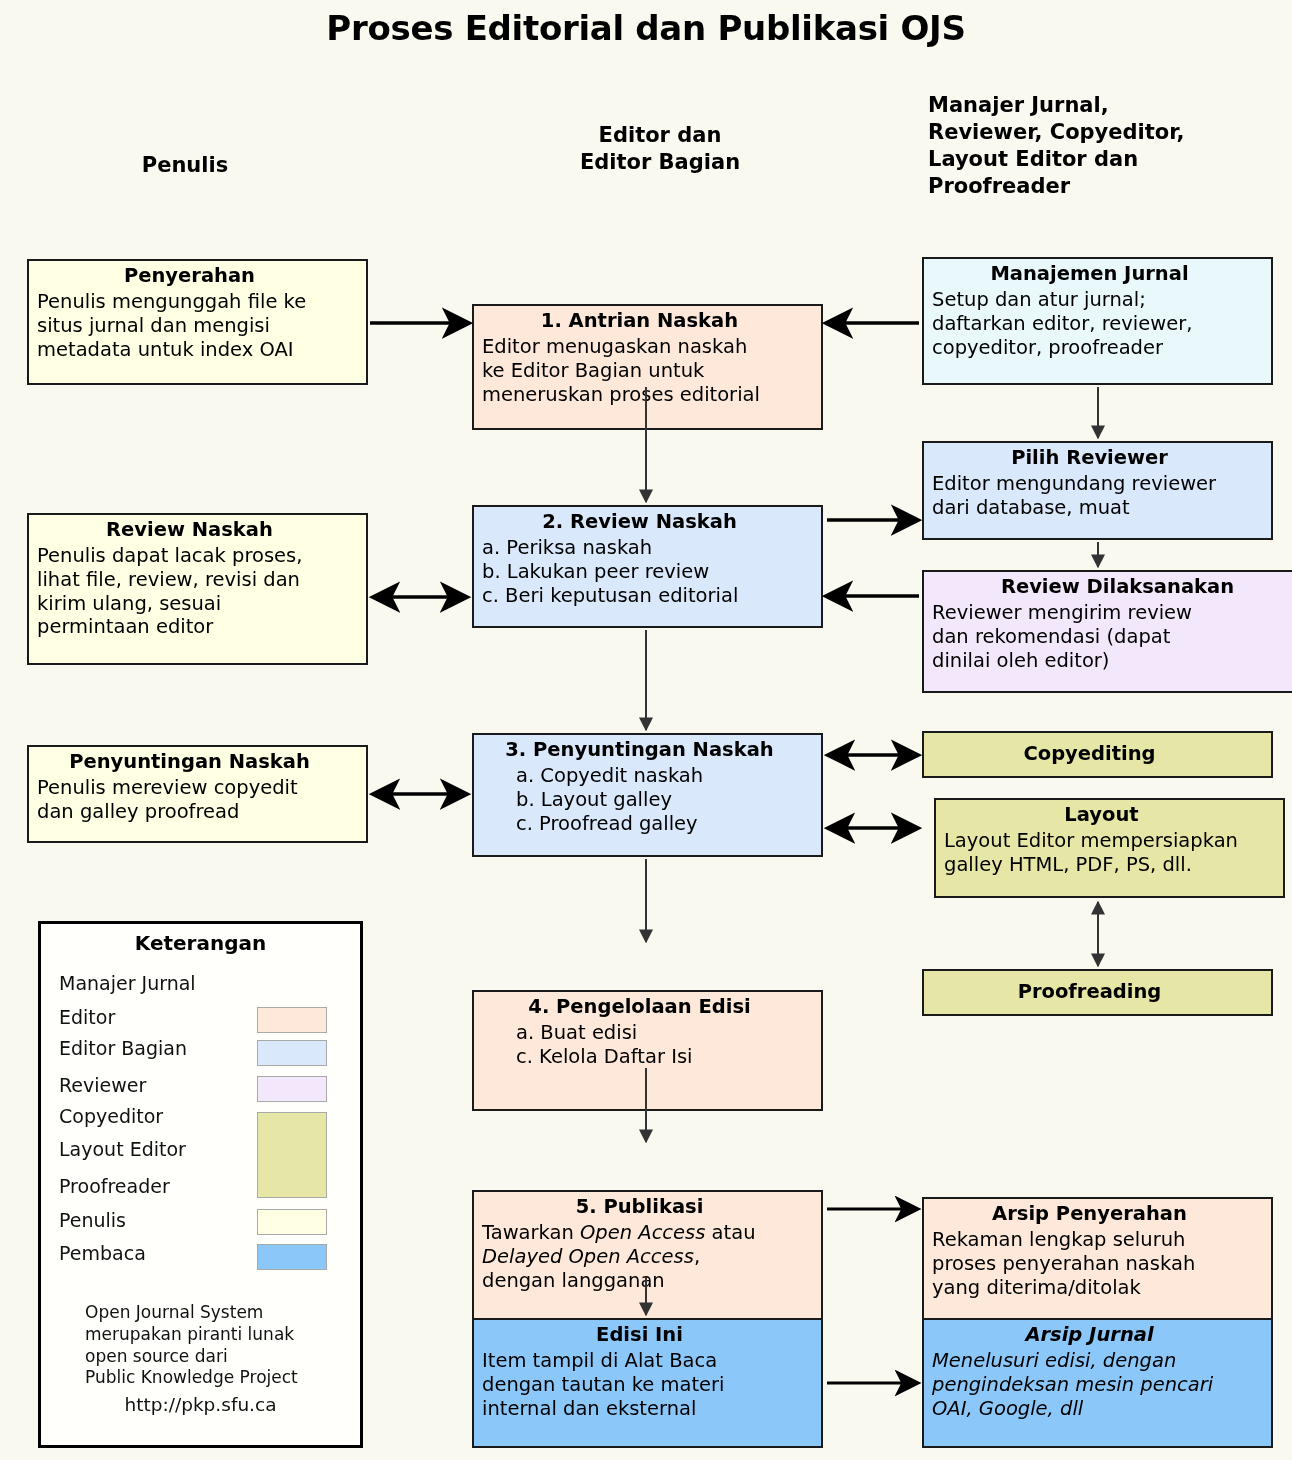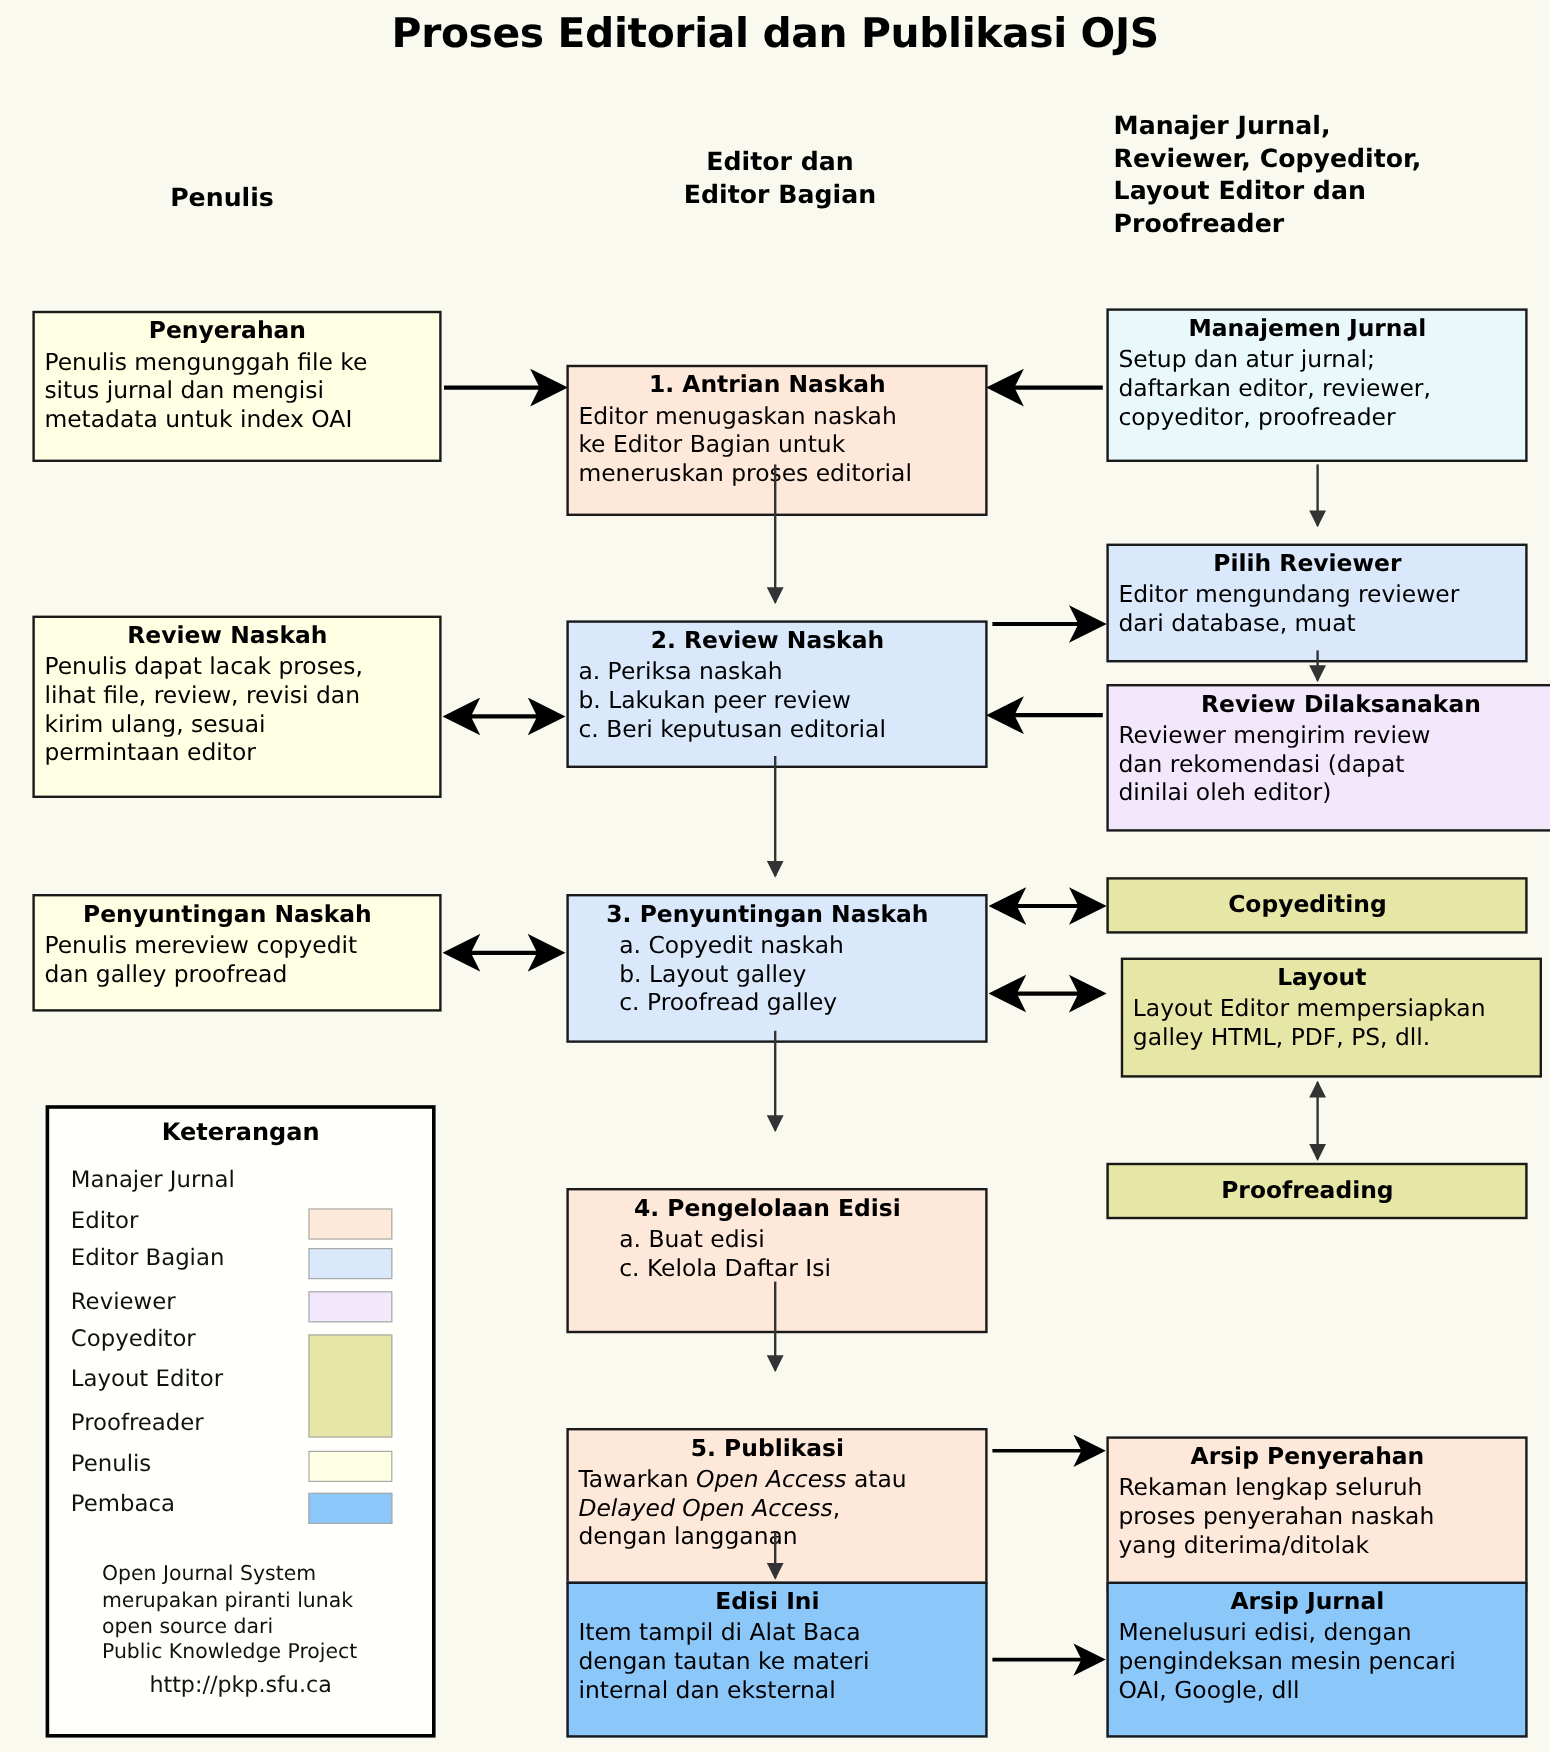--- a/index.html
+++ b/index.html
@@ -54,21 +54,21 @@
   }
   .box .bl { display: block; }
   .box.indent .bl { padding-left: 34px; }
   .box.onlytitle {
     display: flex; align-items: center; justify-content: center;
   }
   .box.onlytitle .bt { margin: 0; }
 
   .c-author  { background: #ffffe3; }
   .c-editor  { background: #fde8d9; margin-top: 45px; }
-  .c-section { background: #d9e8fa; margin-top: 12px; }
+  .c-section { background: #d9e8fa; }
   .c-reviewer{ background: #f3e8fb; }
   .c-copy    { background: #e6e6a6; }
   .c-reader  { background: #8cc7fa; }
   .c-mgr     { background: #e8f8fb; }
 
   
   .legend {
     border: 3px solid #000;
     background: #fffffc;
     padding: 0;
@@ -107,21 +107,21 @@
 </style>
 </head>
 <body>
 
 <div id="canvas">
 
   <div class="abs title">Proses Editorial dan Publikasi OJS</div>
 
   <div class="abs colhead center" style="left:60px; top:152px; width:250px;">Penulis</div>
 
-  <div class="abs colhead center" style="left:490px; top:122px; width:320px;">
+  <div class="abs colhead center" style="left:500px; top:122px; width:320px;">
     <div>Editor dan</div>
     <div>Editor Bagian</div>
   </div>
 
   <div class="abs colhead left" style="left:928px; top:92px; width:360px;">
     <div>Manajer Jurnal,</div>
     <div>Reviewer, Copyeditor,</div>
     <div>Layout Editor dan</div>
     <div>Proofreader</div>
   </div>
@@ -222,21 +222,21 @@
     <span class="bl">yang diterima/ditolak</span>
   </div>
 
   <div class="abs box c-reader" style="left:472px; top:1318px; width:351px; height:130px;">
     <span class="bt">Edisi Ini</span>
     <span class="bl">Item tampil di Alat Baca</span>
     <span class="bl">dengan tautan ke materi</span>
     <span class="bl">internal dan eksternal</span>
   </div>
 
-  <div class="abs box c-reader" style="left:922px; top:1318px; width:351px; height:130px;">
+  <div class="abs box c-reader" style="left:922px; top:1318px; width:351px; height:130px;font-style:italic;">
     <span class="bt">Arsip Jurnal</span>
     <span class="bl">Menelusuri edisi, dengan</span>
     <span class="bl">pengindeksan mesin pencari</span>
     <span class="bl">OAI, Google, dll</span>
   </div>
 
   <div class="abs legend" style="left:38px; top:921px; width:325px; height:527px;">
     <div class="legend-title">Keterangan</div>
 
     <div class="legend-row" style="top:48px;">Manajer Jurnal</div>

